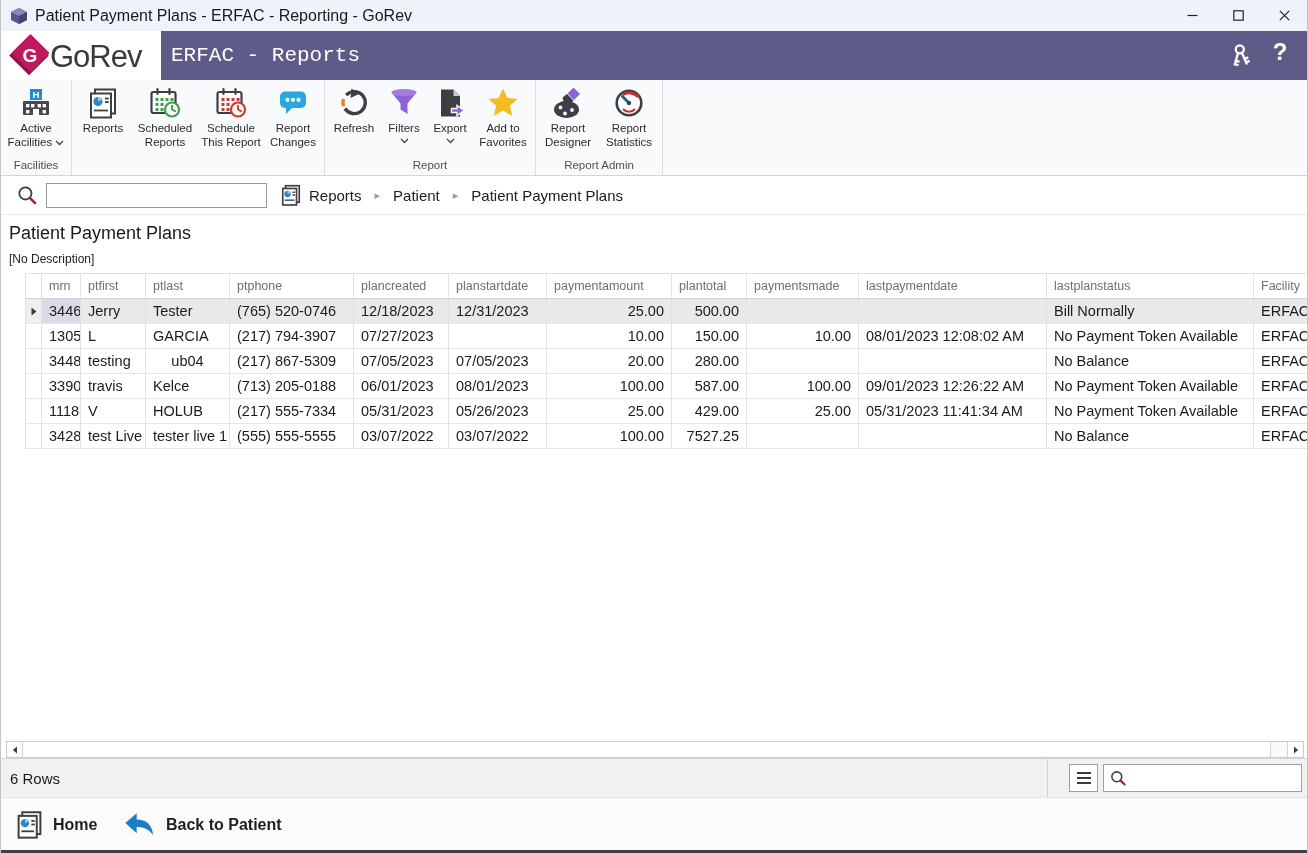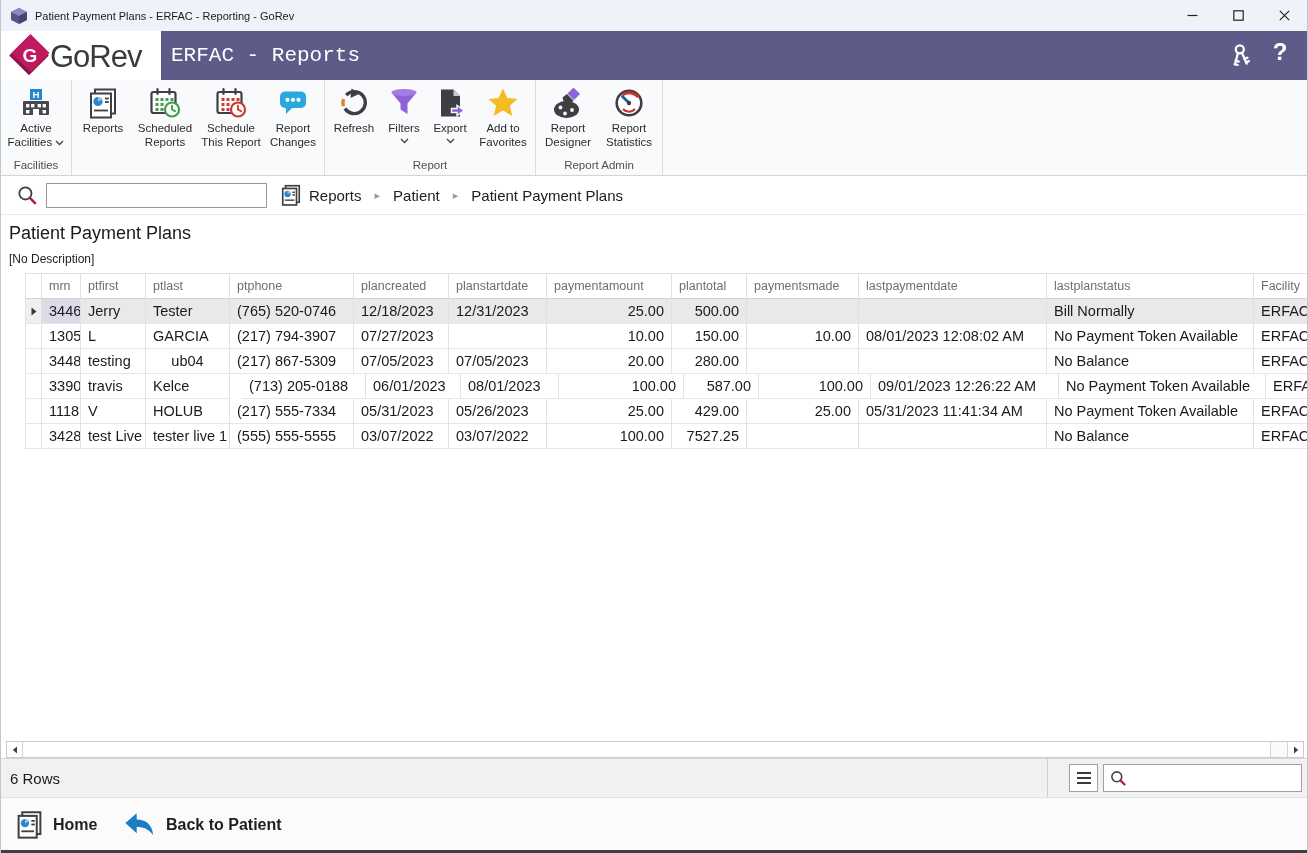--- a/index.html
+++ b/index.html
@@ -4,21 +4,21 @@
 <style>
   * { margin:0; padding:0; box-sizing:border-box; }
   html,body { width:1308px; height:853px; overflow:hidden; }
   body { font-family:"Liberation Sans", sans-serif; background:#fff; color:#1b1b1b; }
   .window { position:relative; width:1308px; height:853px; overflow:hidden;
             border-left:1px solid #c3c7cc; border-right:1px solid #c3c7cc; background:#fff; }
 
   
   .titlebar { position:absolute; left:0; top:0; width:100%; height:31px; background:#eef3fa; display:flex; align-items:center; }
   .titlebar-appicon { width:18px; height:18px; margin-left:9px; position:relative; flex:0 0 auto; }
-  .titlebar-title { font-size:11px; margin-left:7px; color:#1a1a1a; flex:1 1 auto; white-space:nowrap; }
+  .titlebar-title { font-size:16px; margin-left:7px; color:#1a1a1a; flex:1 1 auto; white-space:nowrap; }
   .winbtn { width:46px; height:31px; display:flex; align-items:center; justify-content:center; flex:0 0 auto; }
   .winbtn svg { display:block; }
 
   
   .appheader { position:absolute; left:0; top:31px; width:100%; height:49px; background:#5e5b88; }
   .logo-box { position:absolute; left:0; top:0; width:160px; height:49px; background:#fff; }
   .logo-diamond { position:absolute; left:5px; top:1px; }
   .logo-text { position:absolute; left:49px; top:8px; font-size:31px; font-weight:500; color:#3a3a3a; letter-spacing:-1px; }
   .appheader-title { position:absolute; left:170px; top:0; height:49px; display:flex; align-items:center; font-size:21px; color:#fff;font-family:Liberation Mono, monospace; }
   .hdr-keys { position:absolute; right:52px; top:11px; }
@@ -423,21 +423,21 @@
         <div class="gcell num" style="width: 112px;"></div>
         <div class="gcell" style="width: 188px;"></div>
         <div class="gcell" style="width: 207px;">No Balance</div>
         <div class="gcell" style="width: 61px;">ERFAC</div>
       </div>
       <div class="grow">
         <div class="gcell ind" style="width: 17px;"></div>
         <div class="gcell" style="width: 39px;">33907</div>
         <div class="gcell" style="width: 65px;">travis</div>
         <div class="gcell" style="width: 84px;">Kelce</div>
-        <div class="gcell" style="width: 124px; margin-left: 12px;">(713) 205-0188</div>
+        <div class="gcell" style="width: 124px;">(713) 205-0188</div>
         <div class="gcell" style="width: 95px;">06/01/2023</div>
         <div class="gcell" style="width: 98px;">08/01/2023</div>
         <div class="gcell num" style="width: 125px;">100.00</div>
         <div class="gcell num" style="width: 75px;">587.00</div>
         <div class="gcell num" style="width: 112px;">100.00</div>
         <div class="gcell" style="width: 188px;">09/01/2023 12:26:22 AM</div>
         <div class="gcell" style="width: 207px;">No Payment Token Available</div>
         <div class="gcell" style="width: 61px;">ERFAC</div>
       </div>
       <div class="grow">

